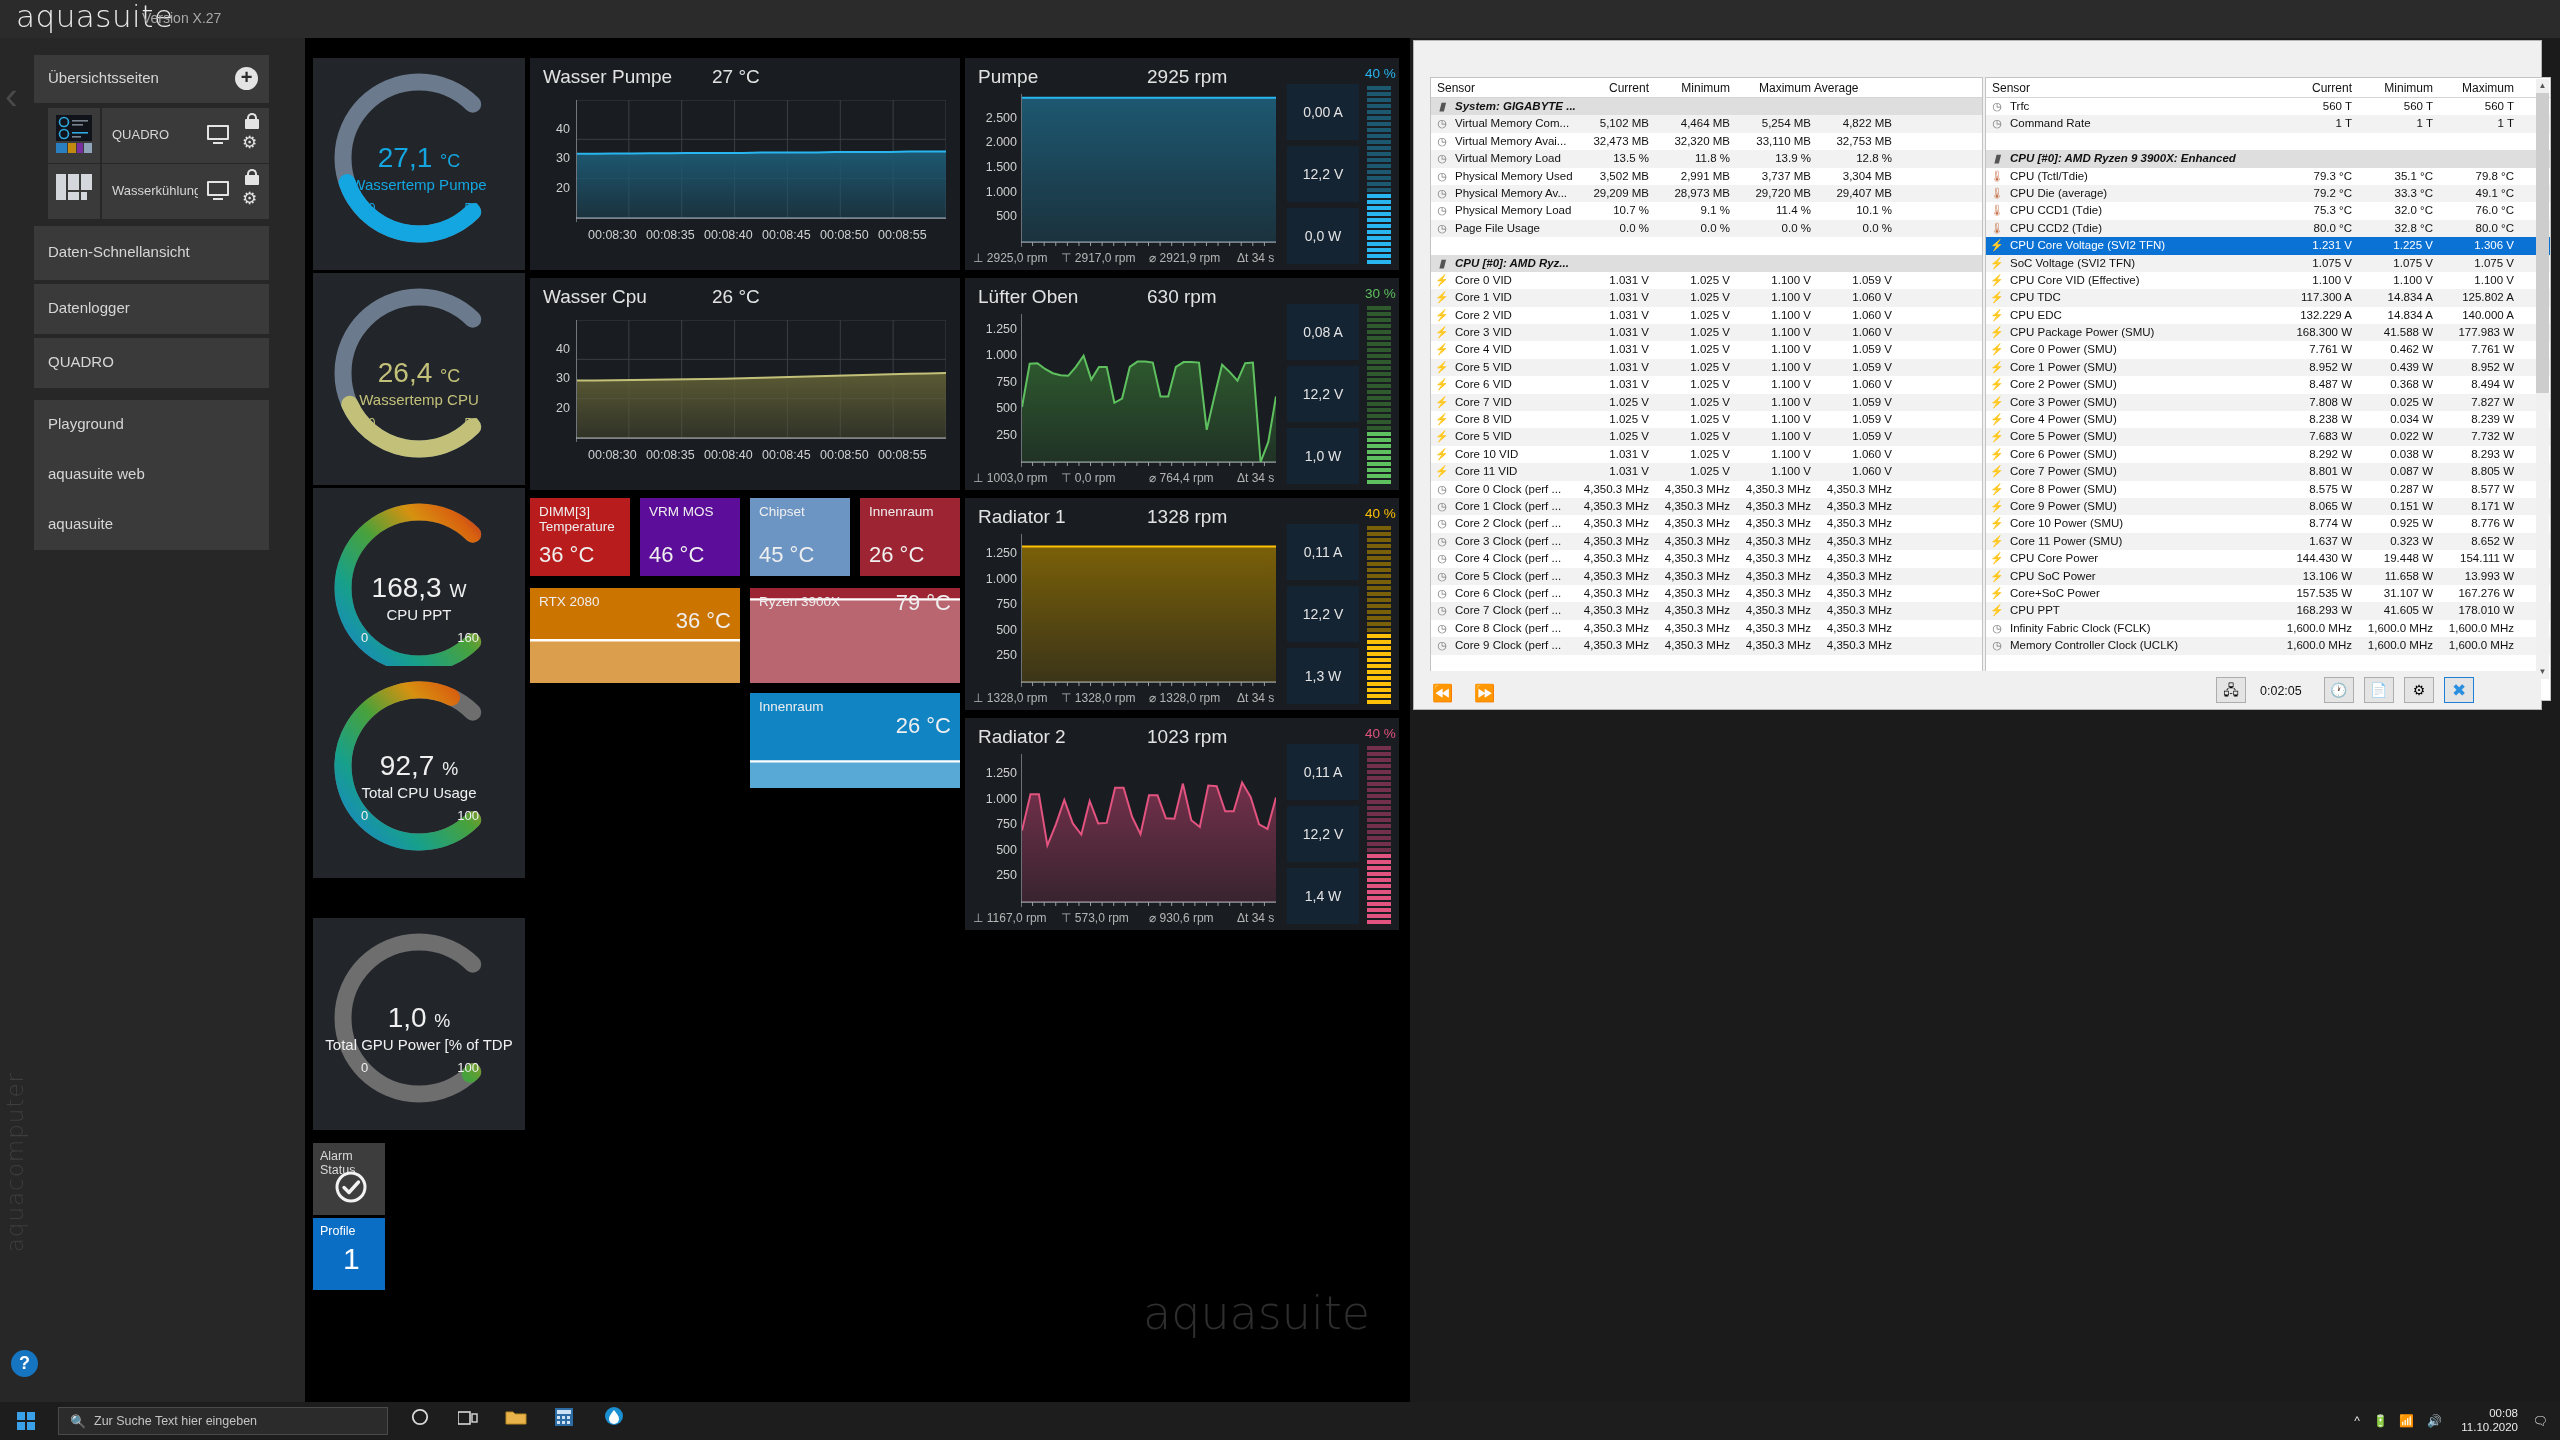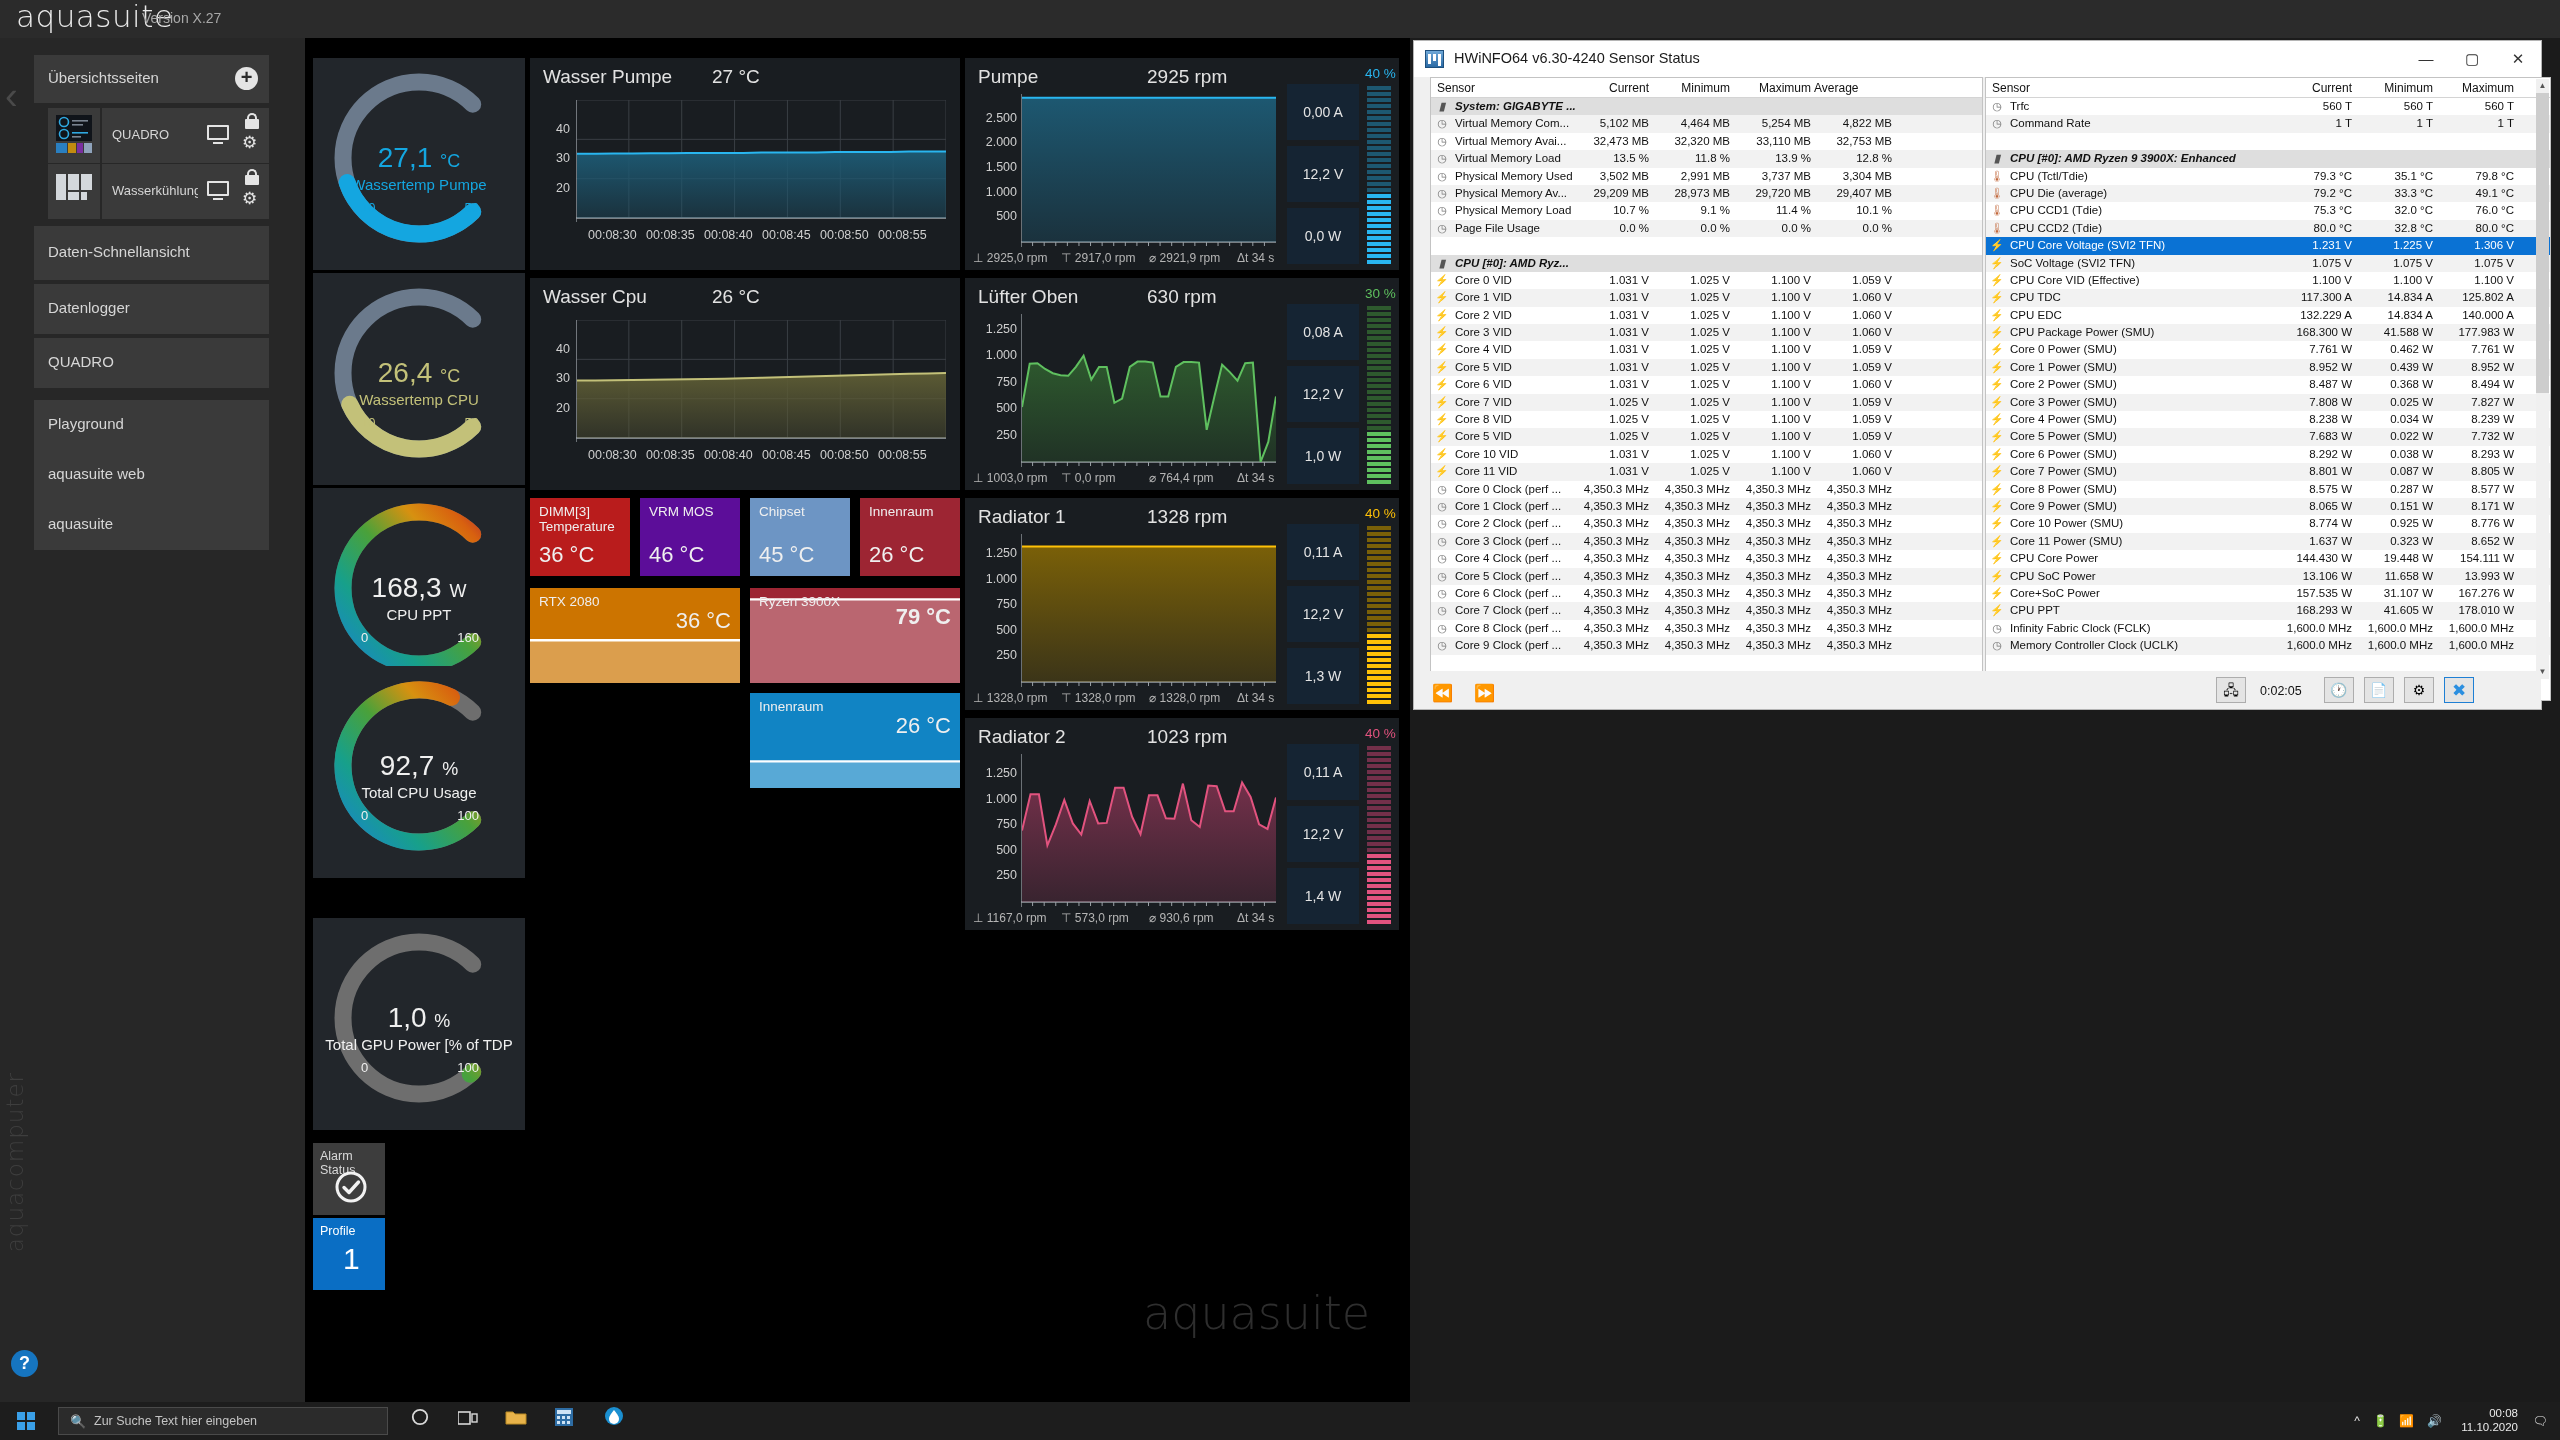--- a/index.html
+++ b/index.html
@@ -811,21 +811,21 @@
         </svg>
         <div class="t-name">RTX 2080</div>
         <div class="t-val" style="right:9px; top:19.5px;">36 °C</div>
       </div>
       <div class="temp-tile" style="left: 445px; top: 550px; width: 210px; height: 95px; background: rgb(157, 37, 51); overflow: hidden;">
         <svg style="position:absolute;left:0;bottom:0" width="210" height="95">
        <rect x="0" y="11.4" width="210" height="83.6" fill="rgba(255,255,255,0.30)"></rect>
        <line x1="0" y1="11.4" x2="210" y2="11.4" stroke="#fff" stroke-width="2.4"></line>
         </svg>
         <div class="t-name">Ryzen 3900X</div>
-        <div class="t-val" style="right:9px; top:16px;font-weight:bold;">79 °C</div>
+        <div class="t-val" style="right:9px; top:2px;">79 °C</div>
       </div>
       <div class="temp-tile" style="left: 445px; top: 655px; width: 210px; height: 95px; background: rgb(17, 132, 196); overflow: hidden;">
         <svg style="position:absolute;left:0;bottom:0" width="210" height="95">
        <rect x="0" y="68.39999999999999" width="210" height="26.6" fill="rgba(255,255,255,0.30)"></rect>
        <line x1="0" y1="68.39999999999999" x2="210" y2="68.39999999999999" stroke="#fff" stroke-width="2.4"></line>
         </svg>
         <div class="t-name">Innenraum</div>
         <div class="t-val" style="right:9px; top:19.5px;">26 °C</div>
       </div>
     </div>
@@ -839,33 +839,20 @@
   </div>
   <div class="small-tile" style="left:8px; top:1180px; background:#0a6ec4">
     <div class="st-name" style="color:#fff">Profile</div>
     <div style="position:absolute;left:30px;top:24px;font-size:30px;color:#fff;font-weight:300">1</div>
   </div>
 
   <div id="wm-watermark">aquasuite</div>
 </div>
 
 <div id="hwinfo">
-  <div id="hw-titlebar">
-    <div id="hw-icon">
-      <div class="bars">
-          <i style="height:10px"></i>
-          <i style="height:7px"></i>
-          <i style="height:12px"></i>
-        </div>
-    </div>
-    <div id="hw-title-text">HWiNFO64 v6.30-4240 Sensor Status</div>
-    <div class="win-btn" id="hw-min">—</div>
-    <div class="win-btn" id="hw-max">▢</div>
-    <div class="win-btn" id="hw-close">✕</div>
-  </div>
 
   <div class="hw-pane" id="hw-pane-left">
       <div class="hw-head">
         <span style="left:6px">Sensor</span>
         <span style="left:140px;width:78px;text-align:right">Current</span>
         <span style="left:221px;width:78px;text-align:right">Minimum</span>
         <span style="left:302px;width:78px;text-align:right">Maximum</span>
         <span style="left:383px;width:78px;text-align:left">Average</span>
       </div>
       <div class="hw-row group">

